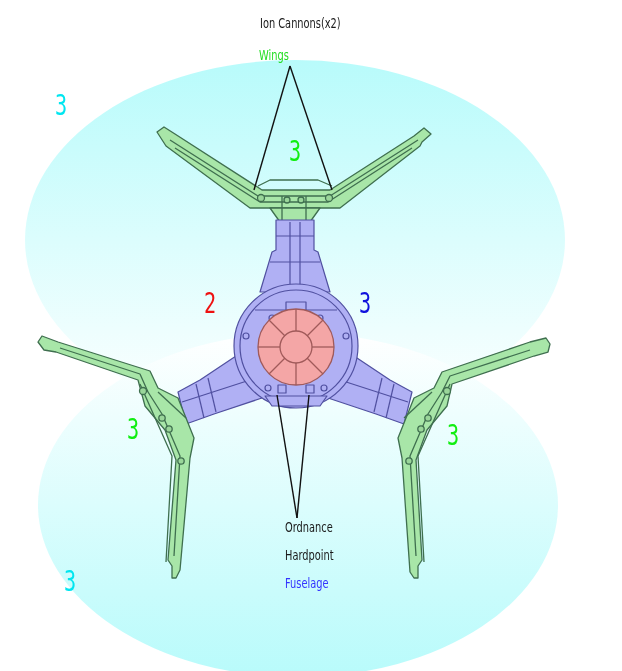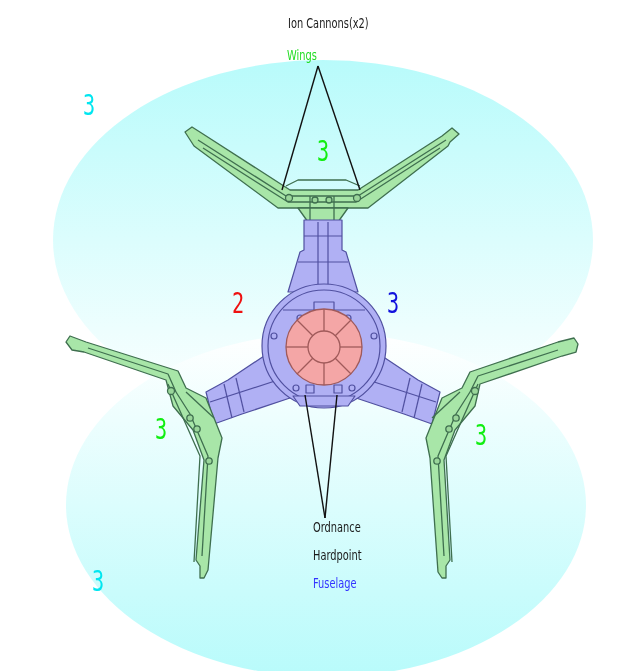--- a/index.html
+++ b/index.html
@@ -3,21 +3,20 @@
 <meta charset="utf-8">
 <style>
   html, body { margin: 0; padding: 0; background: #ffffff; }
   #canvas {
     position: relative;
     width: 574px;
     height: 671px;
     overflow: hidden;
     background: #ffffff;
     font-family: "DejaVu Sans Mono", "Liberation Mono", monospace;
-    margin-left: 28px;
   }
   #diagram { position: absolute; left: 0; top: 0; }
   .label {
     position: absolute;
     font-family: "DejaVu Sans", "Liberation Sans", sans-serif;
     font-stretch: condensed;
     white-space: nowrap;
     line-height: 1;
   }
   .lbl-black { color: #1a1a1a; font-size: 14px; transform: scaleX(0.78); transform-origin: left top; }

